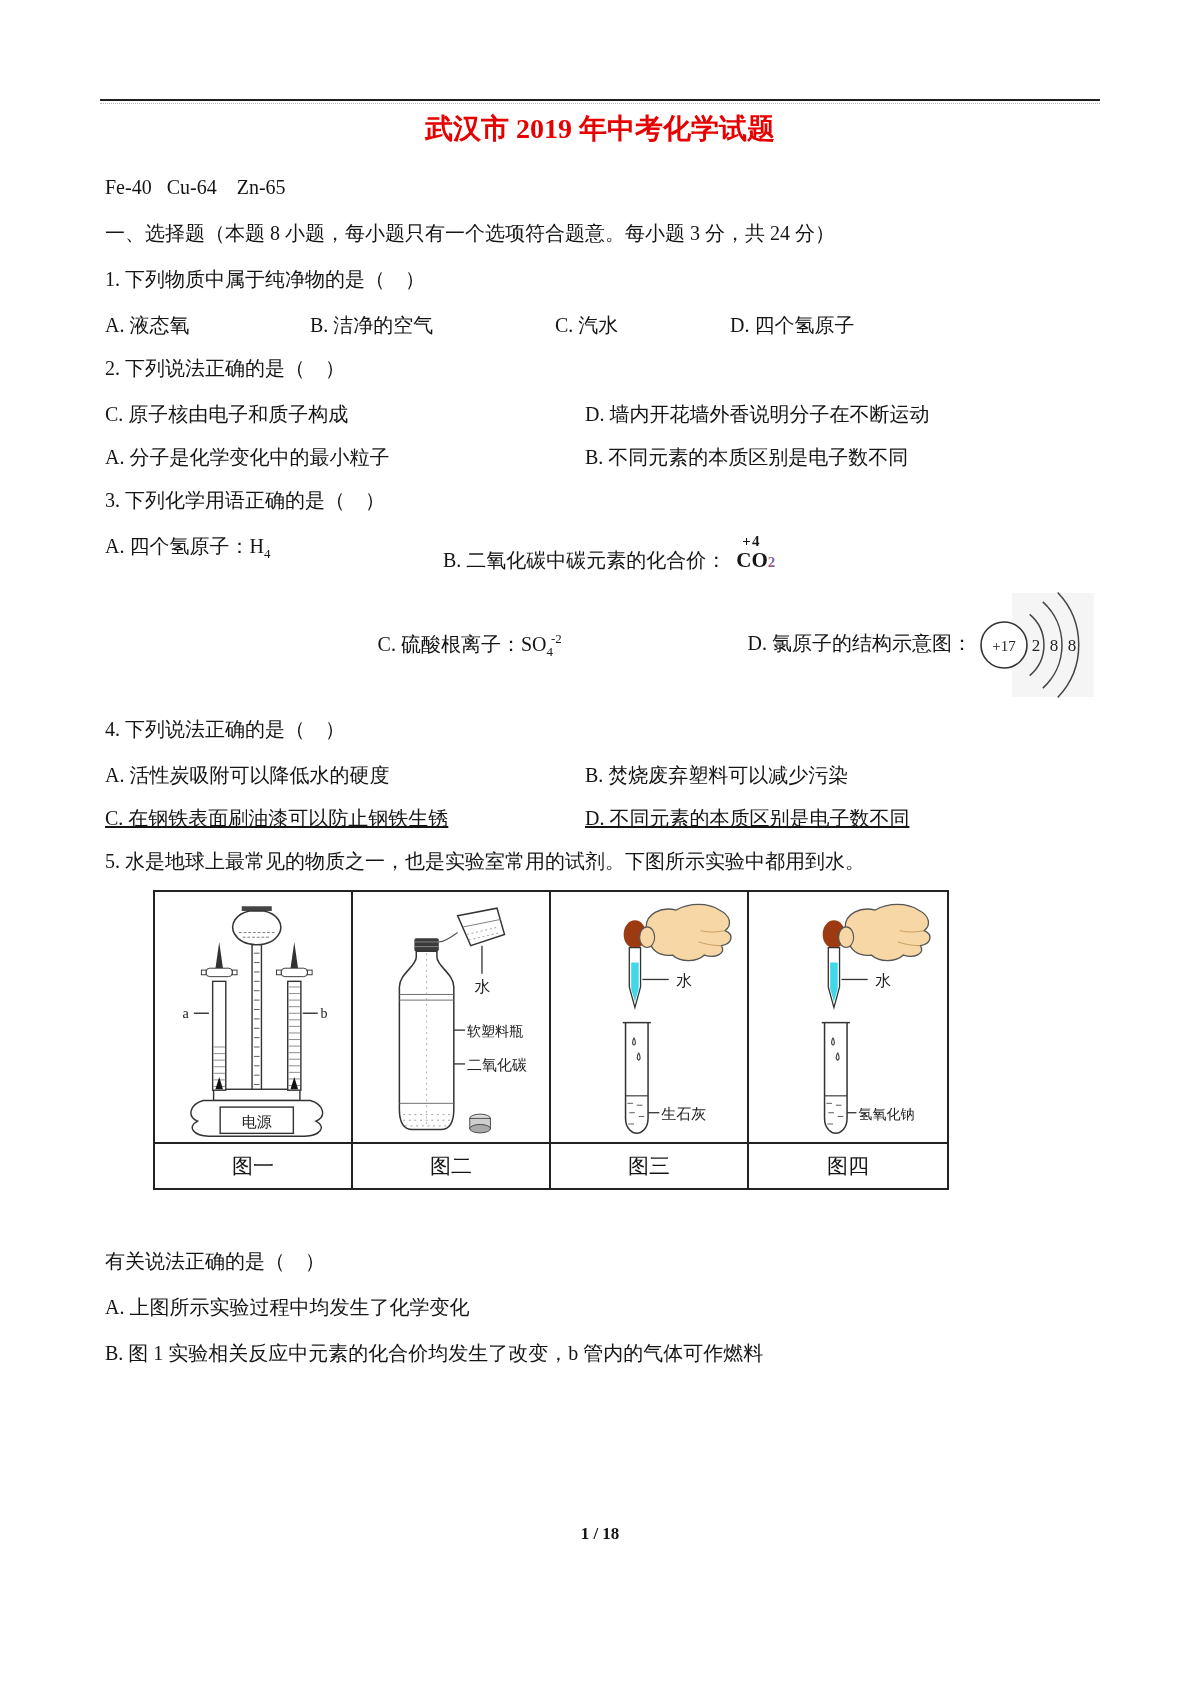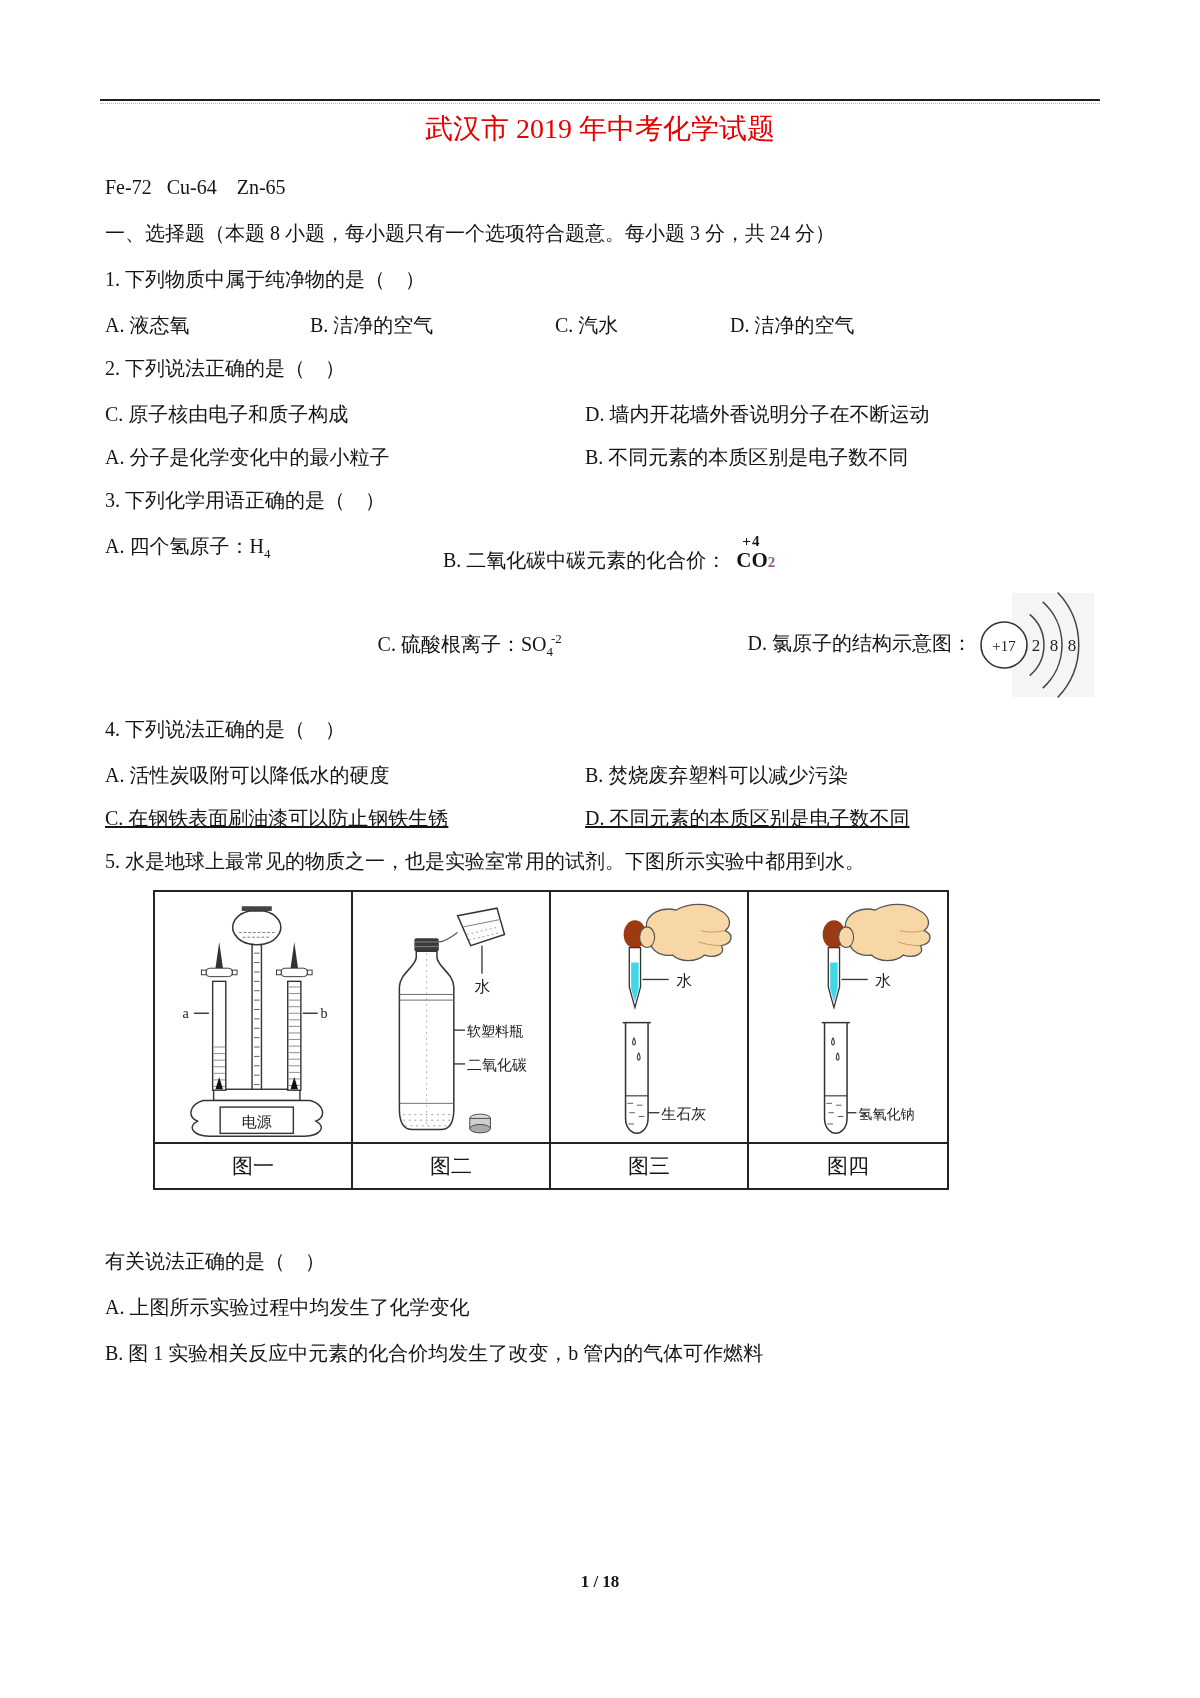--- a/index.html
+++ b/index.html
@@ -5,21 +5,21 @@
   html,body{margin:0;padding:0;background:#888;}
   .page{
     position:relative;width:1200px;height:1698px;margin:0 auto;background:#ffffff;
     font-family:"Liberation Serif","DejaVu Serif",serif;color:#151515;overflow:hidden;
   }
   .top-rule{position:absolute;left:100px;right:100px;top:99px;height:0;
     border-top:2px solid #1f1f1f;}
   .top-rule:after{content:"";display:block;margin-top:2px;border-top:1px dotted #b5b5b5;}
   .content{position:absolute;left:100px;top:110px;width:1000px;}
   .t{white-space:pre-wrap;}
-  .title{font-size:28px;font-weight:normal;text-align:center;color:#e60000;
+  .title{font-size:28px;font-weight:bold;text-align:center;color:#e60000;
     line-height:38px;margin:0 0 26px 0;}
   p.line{font-size:20px;line-height:26px;margin:0 0 20px 0;padding-left:5px;}
   .mb17{margin-bottom:17px;} .mb18{margin-bottom:18px;} .mb19{margin-bottom:19px;}
   .mb22{margin-bottom:22px;} .mb30{margin-bottom:30px;} .mb38{margin-bottom:38px;}
   .mb45{margin-bottom:45px;justify-content:flex-end;} .mb76{margin-bottom:76px;text-decoration:underline;}
   .row{display:flex;align-items:flex-start;font-size:20px;line-height:26px;
     margin:0 0 17px 0;padding-left:5px;}
   .row .w205{width:205px;flex:none;} .row .w245{width:245px;flex:none;}
   .row .w175{width:175px;flex:none;} .row .w480{width:480px;flex:none;}
   .row .w338{width:338px;flex:none;} .row .w370{width:370px;flex:none;}
@@ -36,42 +36,42 @@
   .atom-svg{vertical-align:middle;margin-left:6px;}
   svg text{font-family:"Liberation Serif","DejaVu Serif",serif;fill:#222;}
   .figtable{width:792px;margin-left:53px;margin-top:16px;margin-bottom:58px;
     display:grid;grid-template-columns:repeat(4,1fr);border:2px solid #222;}
   .fcell{border-right:2px solid #222;border-bottom:2px solid #222;height:250px;
     display:flex;align-items:center;justify-content:center;overflow:hidden;background:#fff;}
   .fcell:nth-child(4){border-right:none;}
   .fcap{border-right:2px solid #222;height:44px;display:flex;align-items:center;
     justify-content:center;font-size:21px;}
   .fcap:last-child{border-right:none;}
-  .footer{position:absolute;left:0;right:0;top:1572px;text-align:center;
+  .footer{position:absolute;left:0;right:0;top:1524px;text-align:center;
     font-size:17px;font-weight:bold;}
 </style>
 </head>
 <body>
 
 <div class="page">
   <div class="top-rule"></div>
 
   <div class="content">
     <h1 class="title t">武汉市 2019 年中考化学试题</h1>
 
-    <p class="line t mb22">Fe-72   Cu-64    Zn-65</p>
+    <p class="line t mb22">Fe-40   Cu-64    Zn-65</p>
 
     <p class="line t" style="">一、选择题（本题 8 小题，每小题只有一个选项符合题意。每小题 3 分，共 24 分）</p>
 
     <p class="line t mb17">1. 下列物质中属于纯净物的是（    ）</p>
     <div class="row">
       <span class="w205 t">A. 液态氧</span>
       <span class="w245 t">B. 洁净的空气</span>
       <span class="w175 t">C. 汽水</span>
-      <span class="t">D. 洁净的空气</span>
+      <span class="t">D. 四个氢原子</span>
     </div>
 
     <p class="line t mb17">2. 下列说法正确的是（    ）</p>
     <div class="row mb19">
       <span class="w480 t">C. 原子核由电子和质子构成</span>
       <span class="t">D. 墙内开花墙外香说明分子在不断运动</span>
     </div>
     <div class="row mb18">
       <span class="w480 t">A. 分子是化学变化中的最小粒子</span>
       <span class="t">B. 不同元素的本质区别是电子数不同</span>

